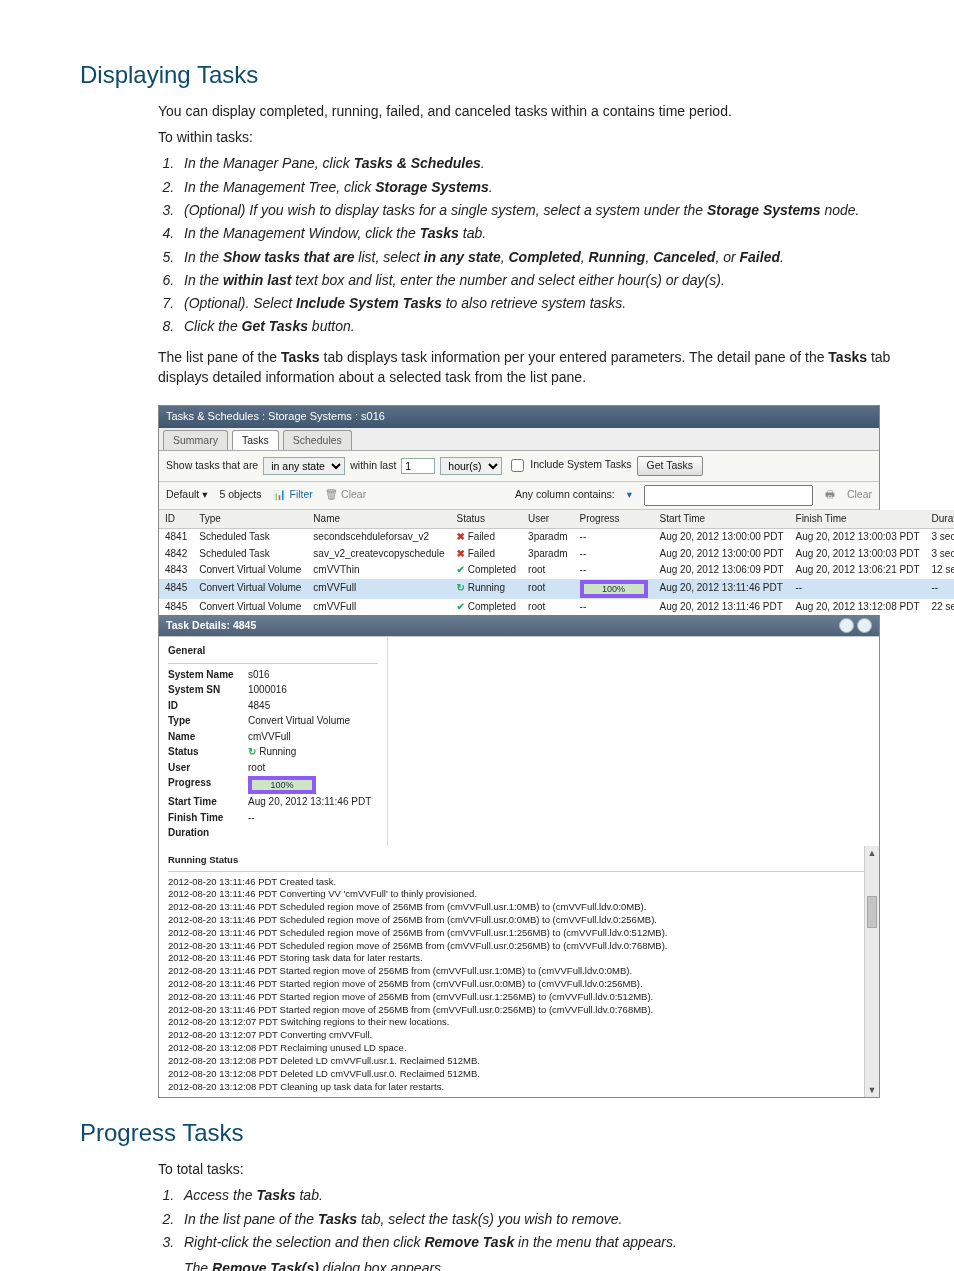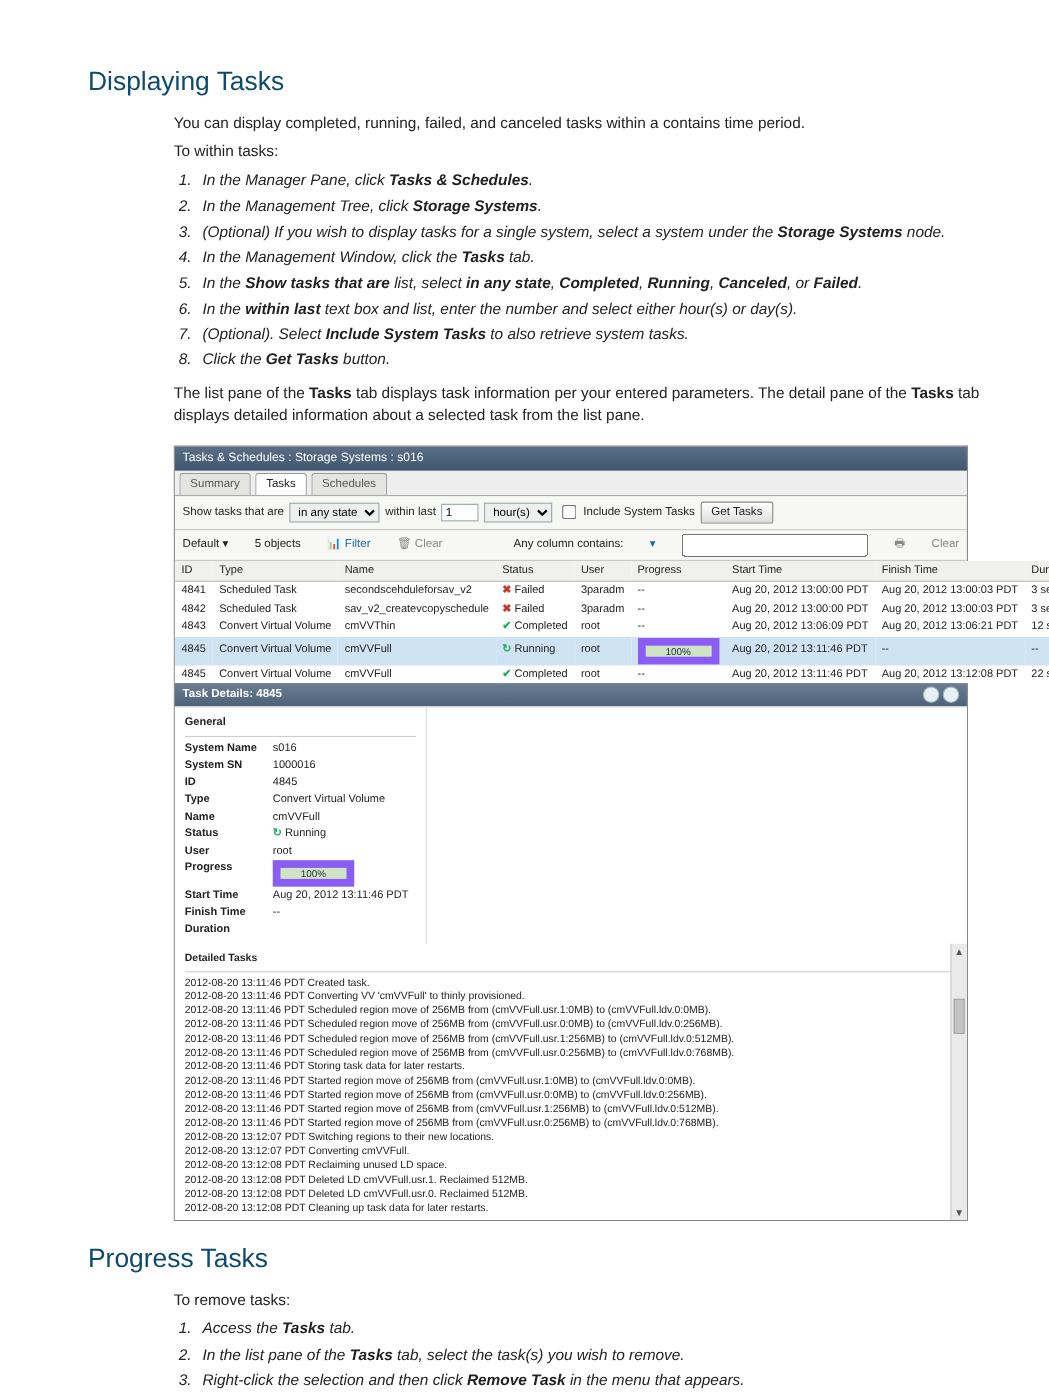--- a/index.html
+++ b/index.html
@@ -88,21 +88,21 @@
     background:linear-gradient(#fff,#dedede);
     padding:1px 9px;
     border-radius:2px;
     font-size:10.5px;
   }
   .chk { vertical-align:middle; }
   .filter-row {
     padding:3px 7px;
     display:flex;
     align-items:center;
-    gap:24px;
+    gap:12px;
     border-bottom:1px solid #c8c8c4;
     font-size:10.5px;
     color:#1a6da5;
   }
   .filter-row .plain { color:#222; }
   .filter-row .spacer { flex:1; }
   .blue-link { color:#1a6da5; }
   .red-link { color:#b04020; }
   .grey { color:#888; }
 
@@ -125,21 +125,21 @@
   }
   tr.row-sel td { background:#cfe3f5; }
   .fail-icon { color:#c0392b; font-weight:bold; }
   .ok-icon { color:#27ae60; font-weight:bold; }
   .run-icon { color:#27ae60; font-weight:bold; }
   .progress-bar {
     display:inline-block;
     width:60px;
     height:10px;
     background:#cfe3c5;
-    border:7px solid #8b5cf6;
+    border:4px solid #8b5cf6;
     position:relative;
     font-size:9px;
     text-align:center;
     line-height:10px;
     color:#234;
   }
   .task-details-hdr {
     background:linear-gradient(#6c7e92,#4d6179);
     color:#fff;
     padding:3px 7px;
@@ -377,21 +377,21 @@
             <div class="field-label">Finish Time</div>
             <div class="field-val">--</div>
           </div>
           <div class="field-row">
             <div class="field-label">Duration</div>
             <div class="field-val"></div>
           </div>
         </div>
     </div>
     <div class="status-col">
-      <div class="sub-hdr">Detailed Tasks</div>
+      <div class="sub-hdr">Running Status</div>
       <div class="status-lines" id="status-lines">
           <div>2012-08-20 13:11:46 PDT Created task.</div>
           <div>2012-08-20 13:11:46 PDT Converting VV 'cmVVFull' to thinly provisioned.</div>
           <div>2012-08-20 13:11:46 PDT Scheduled region move of 256MB from (cmVVFull.usr.1:0MB) to (cmVVFull.ldv.0:0MB).</div>
           <div>2012-08-20 13:11:46 PDT Scheduled region move of 256MB from (cmVVFull.usr.0:0MB) to (cmVVFull.ldv.0:256MB).</div>
           <div>2012-08-20 13:11:46 PDT Scheduled region move of 256MB from (cmVVFull.usr.1:256MB) to (cmVVFull.ldv.0:512MB).</div>
           <div>2012-08-20 13:11:46 PDT Scheduled region move of 256MB from (cmVVFull.usr.0:256MB) to (cmVVFull.ldv.0:768MB).</div>
           <div>2012-08-20 13:11:46 PDT Storing task data for later restarts.</div>
           <div>2012-08-20 13:11:46 PDT Started region move of 256MB from (cmVVFull.usr.1:0MB) to (cmVVFull.ldv.0:0MB).</div>
           <div>2012-08-20 13:11:46 PDT Started region move of 256MB from (cmVVFull.usr.0:0MB) to (cmVVFull.ldv.0:256MB).</div>
@@ -408,21 +408,21 @@
         <div class="arrow up">▲</div>
         <div class="thumb"></div>
         <div class="arrow down">▼</div>
       </div>
     </div>
   </div>
 </div>
 
 <h2 class="section-title">Progress Tasks</h2>
 <div class="indent">
-  <p>To remove tasks:</p>
+  <p>To total tasks:</p>
   <ol class="steps" id="steps2">
       <li>Access the <b>Tasks</b> tab.</li>
       <li>In the list pane of the <b>Tasks</b> tab, select the task(s) you wish to remove.</li>
       <li>Right-click the selection and then click <b>Remove Task</b> in the menu that appears.<div style="margin-top: 6px;">The <b>Remove Task(s)</b> dialog box appears.</div></li>
       <li>Click <b>OK</b>.</li>
     </ol>
 </div>
 
 <h2 class="section-title">Cancelling Tasks</h2>
 <div class="indent">

